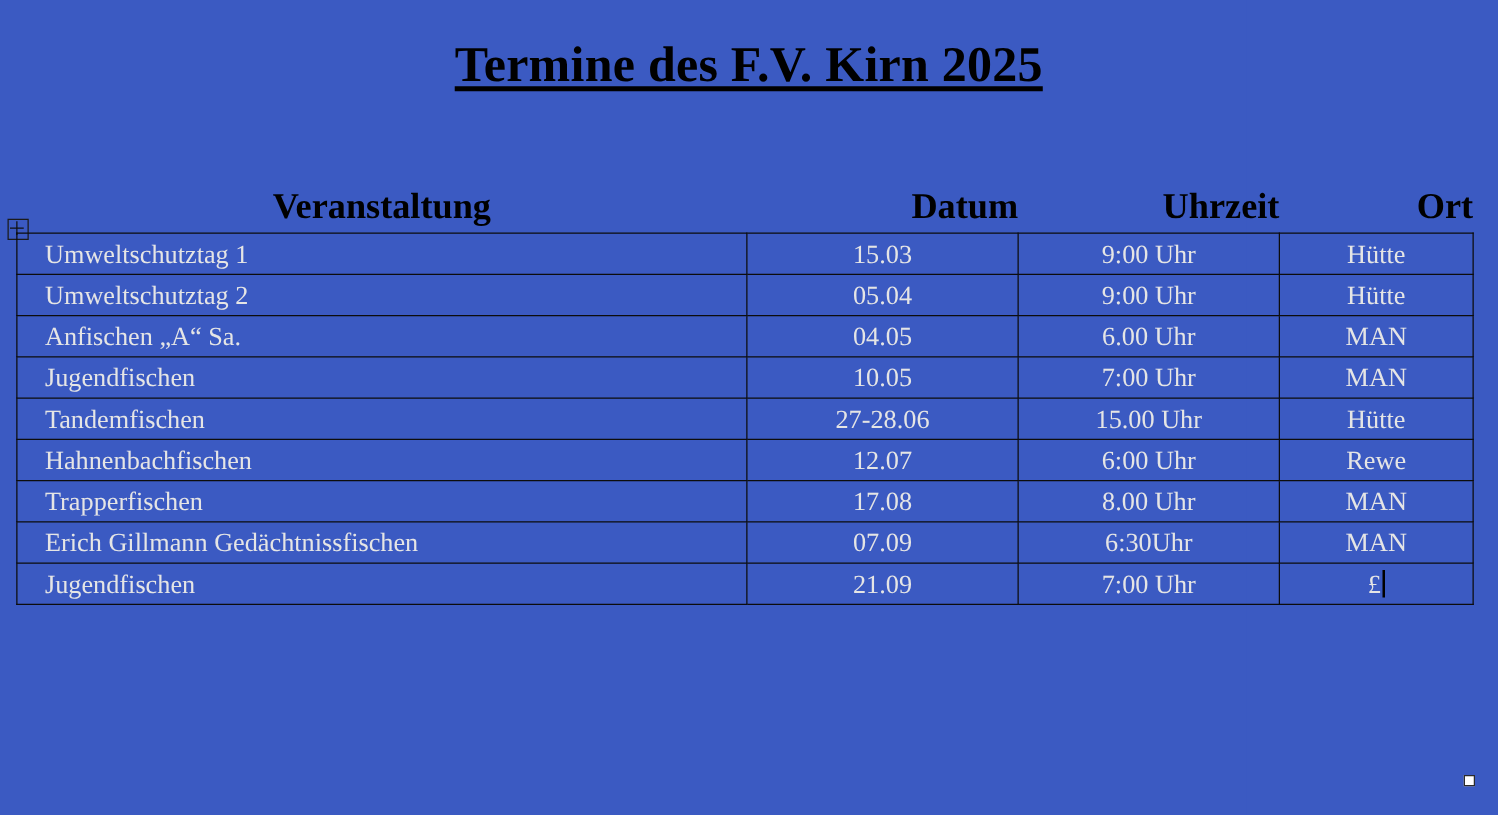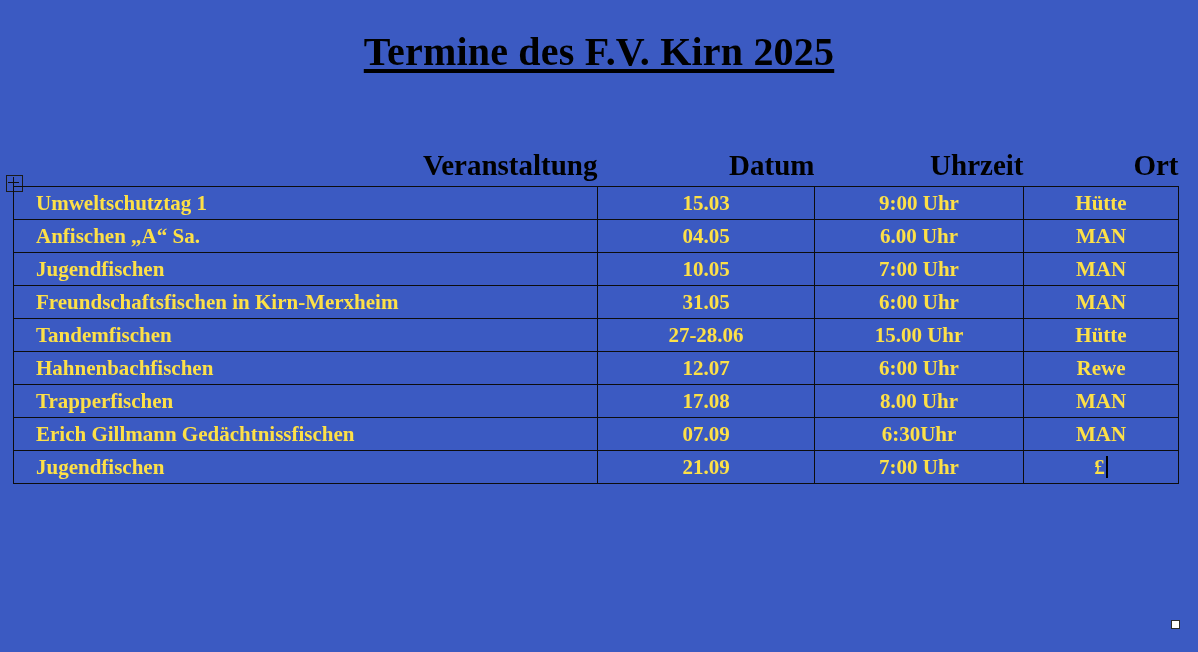--- a/index.html
+++ b/index.html
@@ -53,28 +53,28 @@
     border: none;
     font-size: 29px;
     font-weight: bold;
     color: #000000;
     text-align: right;
     padding: 0 0 6px 0;
     background: transparent;
     line-height: 1.05;
   }
   table.sched thead th.h-event {
-    text-align: right;
+    text-align: center;
     padding-left: 0;
   }
   table.sched tbody td {
     border: 1px solid #0d0d0d;
     font-size: 21px;
-    font-weight: bold;
-    color: #fde047;
+    font-weight: normal;
+    color: #e5e5e5;
     height: 32px;
     line-height: 32px;
     padding: 0;
     background: transparent;
   }
   table.sched tbody td.event {
     text-align: left;
     padding-left: 22px;
   }
   table.sched tbody td.date,
@@ -150,35 +150,35 @@
         </tr>
       </thead>
       <tbody>
         <tr>
           <td class="event">Umweltschutztag 1</td>
           <td class="date">15.03</td>
           <td class="time">9:00 Uhr</td>
           <td class="place">Hütte</td>
         </tr>
         <tr>
+          <td class="event">Umweltschutztag 2</td>
+          <td class="date">05.04</td>
+          <td class="time">9:00 Uhr</td>
+          <td class="place">Hütte</td>
+        </tr>
+        <tr>
           <td class="event">Anfischen „A“ Sa.</td>
           <td class="date">04.05</td>
           <td class="time">6.00 Uhr</td>
           <td class="place">MAN</td>
         </tr>
         <tr>
           <td class="event">Jugendfischen</td>
           <td class="date">10.05</td>
           <td class="time">7:00 Uhr</td>
-          <td class="place">MAN</td>
-        </tr>
-        <tr>
-          <td class="event">Freundschaftsfischen in Kirn-Merxheim</td>
-          <td class="date">31.05</td>
-          <td class="time">6:00 Uhr</td>
           <td class="place">MAN</td>
         </tr>
         <tr>
           <td class="event">Tandemfischen</td>
           <td class="date">27-28.06</td>
           <td class="time">15.00 Uhr</td>
           <td class="place">Hütte</td>
         </tr>
         <tr>
           <td class="event">Hahnenbachfischen</td>

